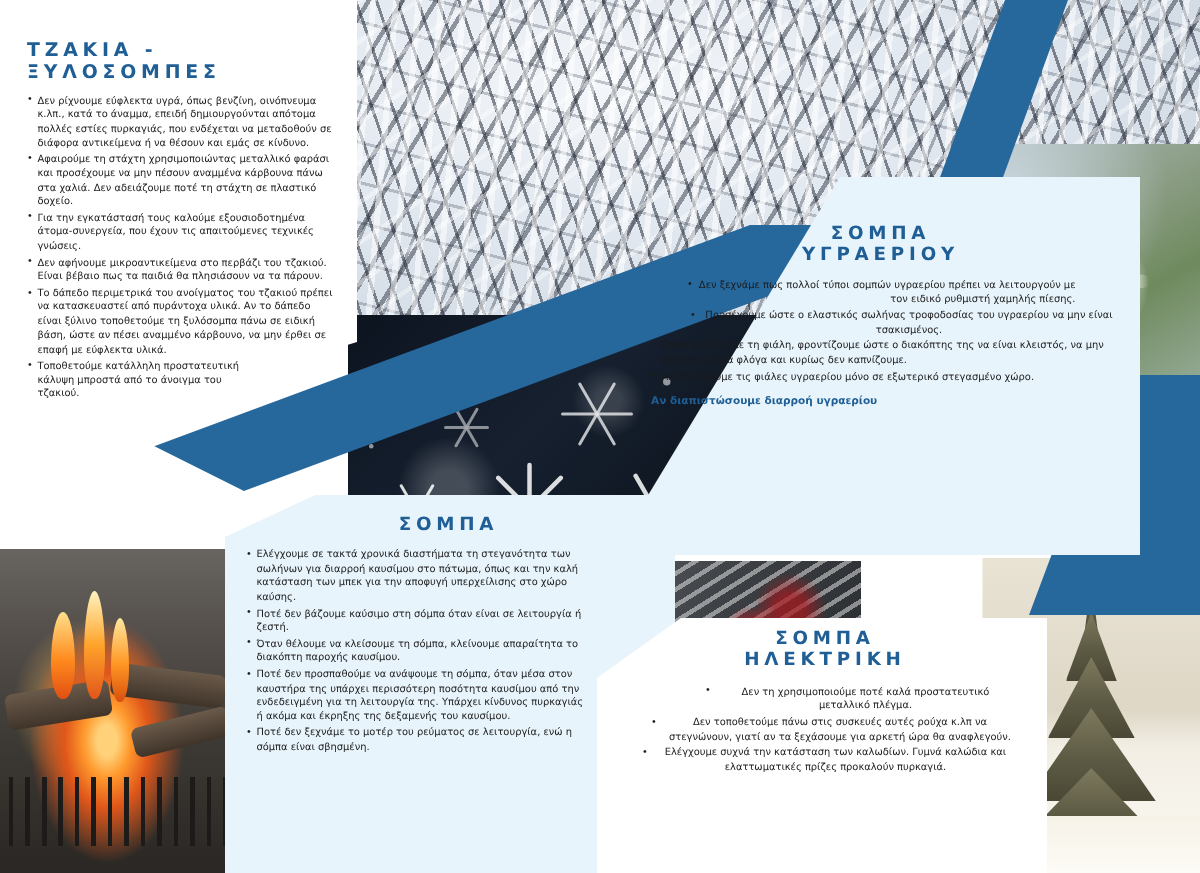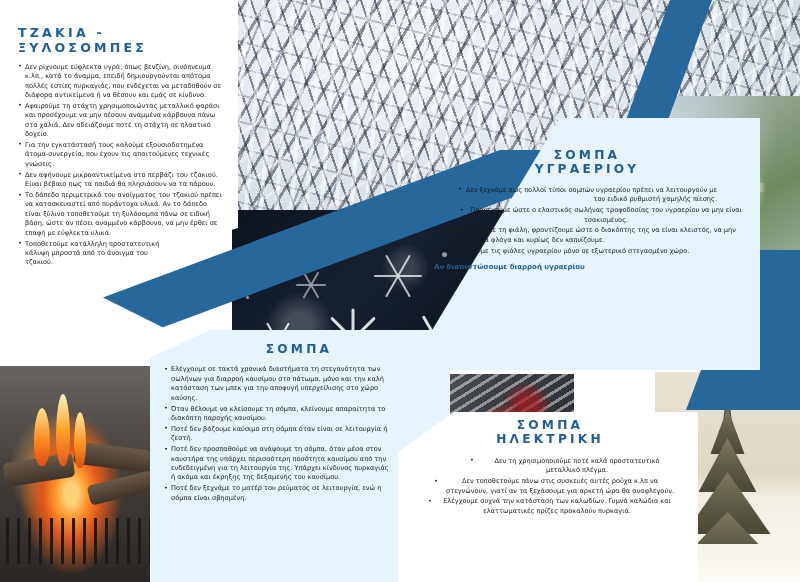--- a/index.html
+++ b/index.html
@@ -224,23 +224,23 @@
     <div class="subhead" style="margin-left:12px;">Αν διαπιστώσουμε διαρροή υγραερίου</div>
   </div>
 
   <div class="card" style="left:150px;top:330px;width:300px;height:252px;
               clip-path:polygon(60px 0, 300px 0, 300px 252px, 0 252px, 0 28px);"></div>
   <div style="position:absolute;left:164px;top:342px;width:270px;">
     <div class="sect-title" style="font-size:12.2px;text-align:center;">
       <div>ΣΟΜΠΑ</div>
     </div>
     <ul class="rules" style="margin-top:9px;width:226px;">
-      <li>Ελέγχουμε σε τακτά χρονικά διαστήματα τη στεγανότητα των σωλήνων για διαρροή καυσίμου στο πάτωμα, μόνο και την καλή κατάσταση των μπεκ για την αποφυγή υπερχείλισης στο χώρο καύσης.</li>
+      <li>Ελέγχουμε σε τακτά χρονικά διαστήματα τη στεγανότητα των σωλήνων για διαρροή καυσίμου στο πάτωμα, όπως και την καλή κατάσταση των μπεκ για την αποφυγή υπερχείλισης στο χώρο καύσης.</li>
+      <li>Ποτέ δεν βάζουμε καύσιμο στη σόμπα όταν είναι σε λειτουργία ή ζεστή.</li>
       <li>Όταν θέλουμε να κλείσουμε τη σόμπα, κλείνουμε απαραίτητα το διακόπτη παροχής καυσίμου.</li>
-      <li>Ποτέ δεν βάζουμε καύσιμο στη σόμπα όταν είναι σε λειτουργία ή ζεστή.</li>
       <li>Ποτέ δεν προσπαθούμε να ανάψουμε τη σόμπα, όταν μέσα στον καυστήρα της υπάρχει περισσότερη ποσότητα καυσίμου από την ενδεδειγμένη για τη λειτουργία της. Υπάρχει κίνδυνος πυρκαγιάς ή ακόμα και έκρηξης της δεξαμενής του καυσίμου.</li>
       <li>Ποτέ δεν ξεχνάμε το μοτέρ του ρεύματος σε λειτουργία, ενώ η σόμπα είναι σβησμένη.</li>
     </ul>
   </div>
 
   <div class="card" style="left:398px;top:412px;width:300px;height:170px;background:#ffffff;
               clip-path:polygon(56px 0, 300px 0, 300px 170px, 0 170px, 0 40px);"></div>
   <div style="position:absolute;left:412px;top:418px;width:276px;">
     <div class="sect-title" style="font-size:12.2px;text-align:center;">
       <div>ΣΟΜΠΑ</div>

